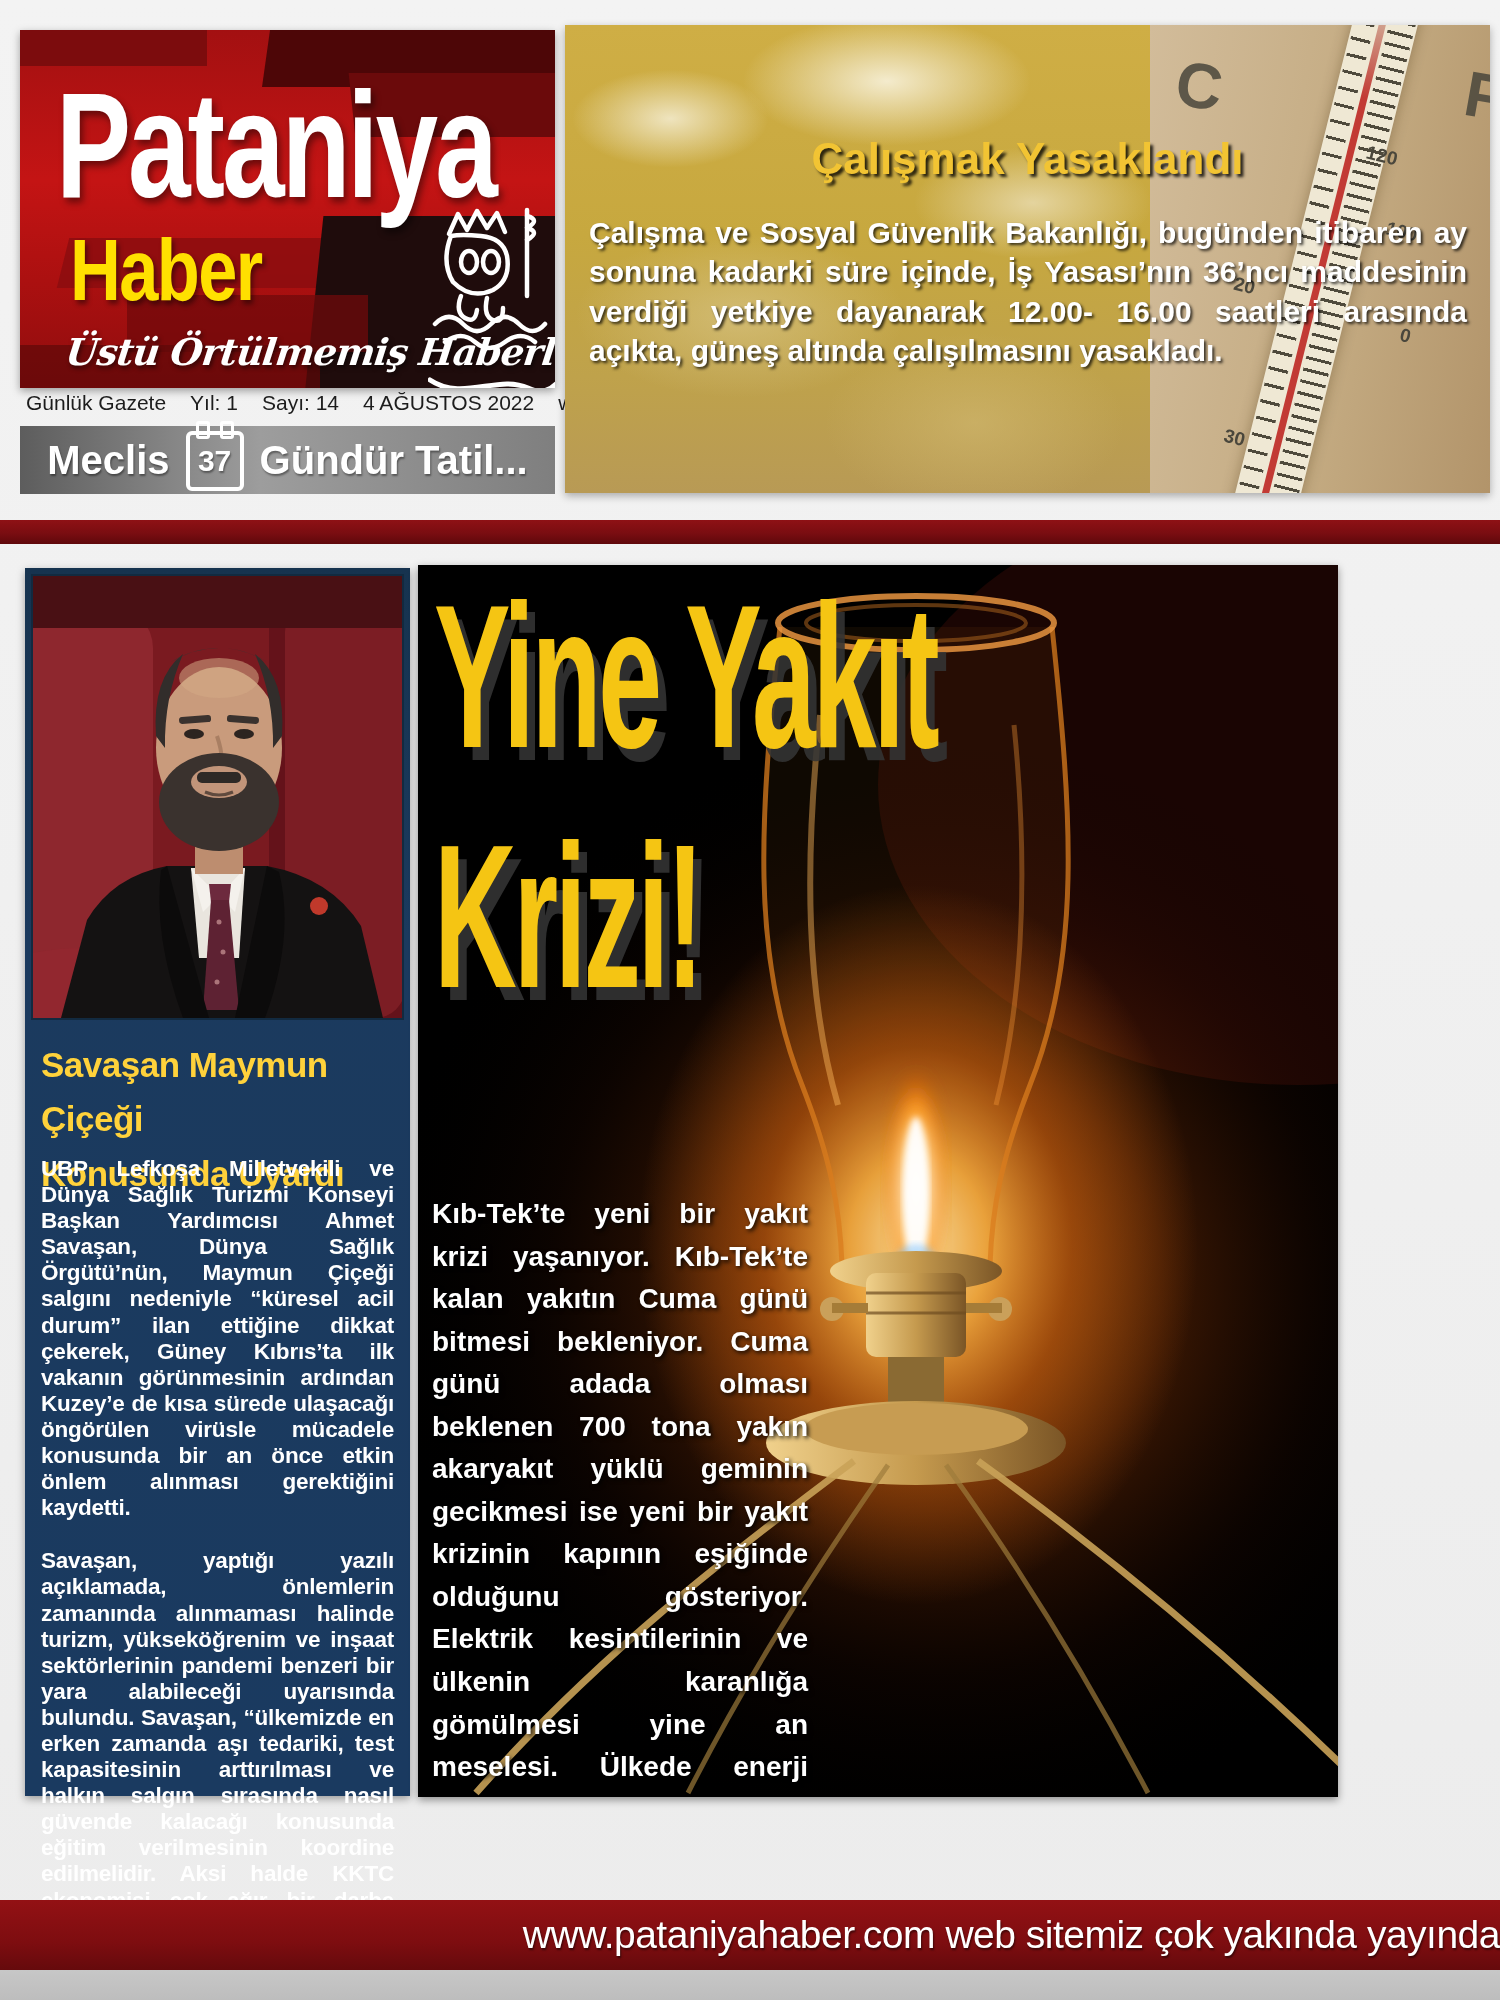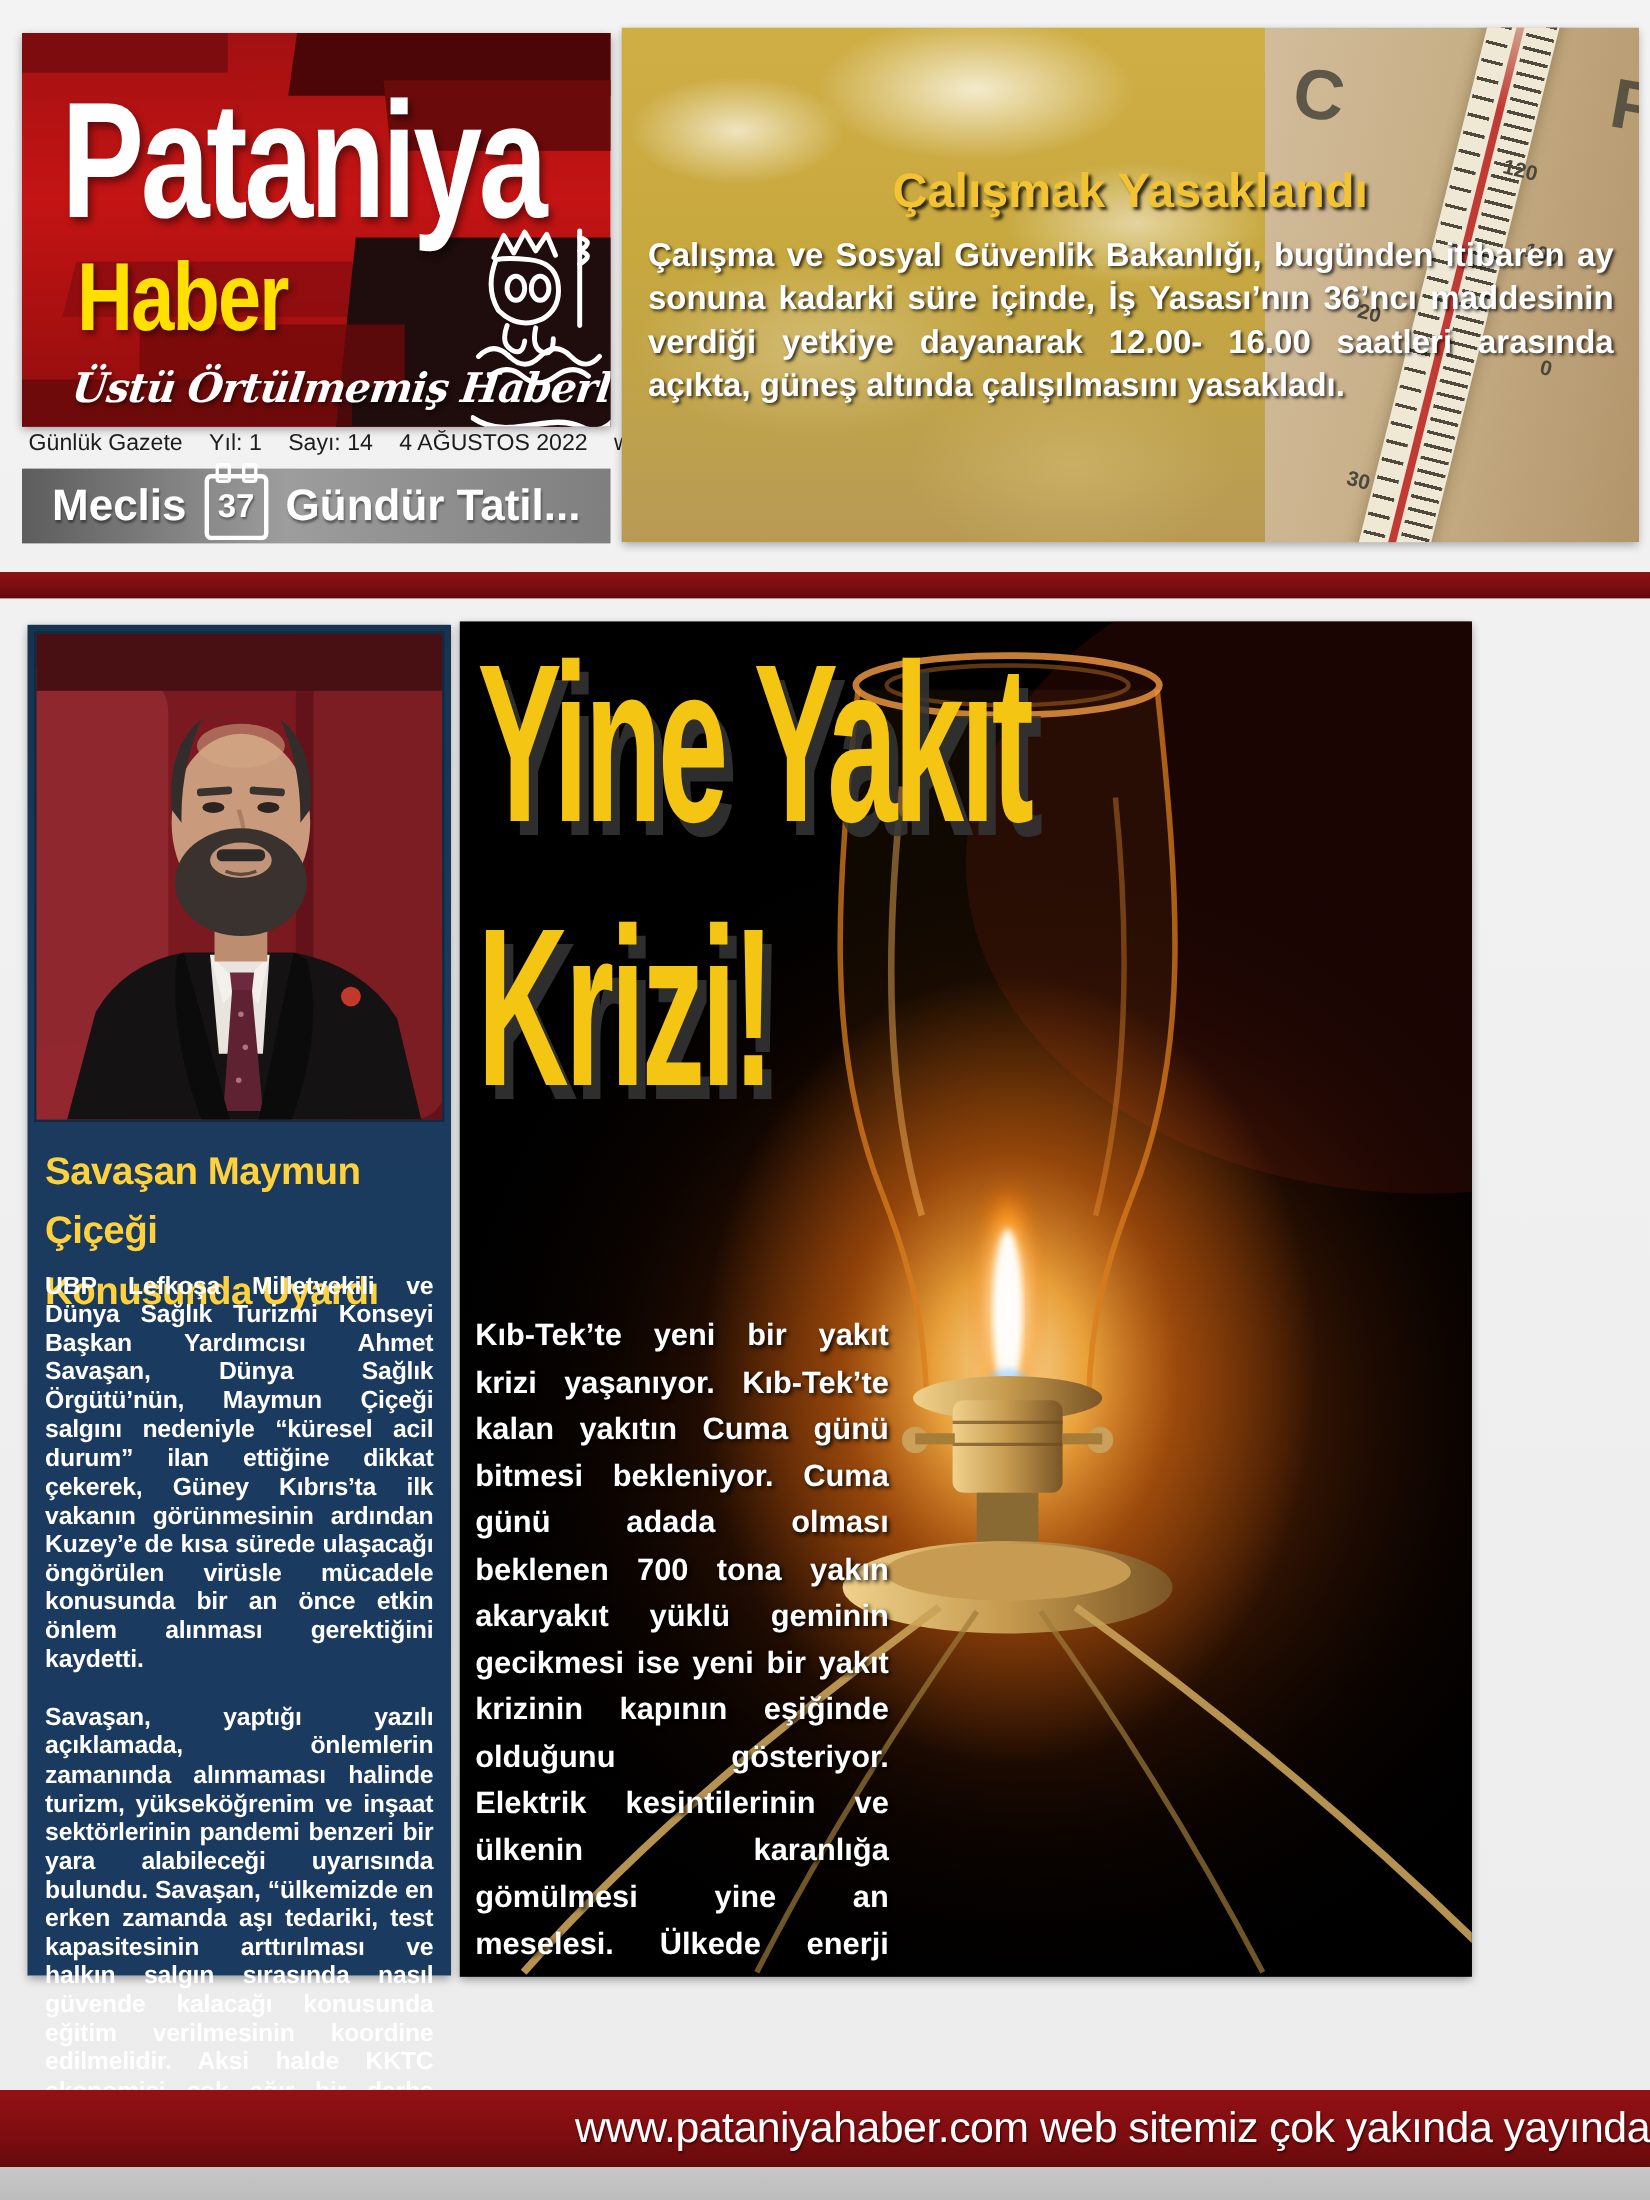--- a/index.html
+++ b/index.html
@@ -67,21 +67,21 @@
         background:linear-gradient(180deg,#d6cab2 0%,#c23a34 18%,#c23a34 100%);}
   .thermo-ticks-l,.thermo-ticks-r{position:absolute;top:0;width:20px;height:100%;
         background:repeating-linear-gradient(180deg,#4f4a3c 0 3px,transparent 3px 17px);}
   .thermo-ticks-l{left:2px;} .thermo-ticks-r{right:2px;width:26px;
         background:repeating-linear-gradient(180deg,#4f4a3c 0 3px,transparent 3px 12px);}
   .t-num{position:absolute;font-size:19px;font-weight:700;color:#4a473c;transform:rotate(14deg);}
   .tn1{left:216px;top:120px;} .tn2{left:236px;top:196px;} .tn3{left:74px;top:402px;}
   .tn4{left:250px;top:300px;} .tn5{left:84px;top:250px;}
   .top-headline{position:absolute;left:0;right:0;text-align:center;font-weight:800;
                 color:#f2c433;text-shadow:3px 3px 3px rgba(0,0,0,.8);font-size:44px;white-space:nowrap;}
-  .thl1{top:38px;} .thl2{top:124px;}
+  .thl1{top:38px;} .thl2{top:109px;}
   .top-body{position:absolute;left:24px;top:188px;width:878px;font-size:30px;font-weight:700;
             color:#fff;text-align:justify;line-height:1.31;
             text-shadow:2px 2px 3px rgba(0,0,0,.75);}
   
   .divider{position:absolute;left:0;top:520px;width:1500px;height:24px;
            background:linear-gradient(180deg,#8e1115 0%,#7a0d11 55%,#5f080b 100%);}
   
   .left-story{position:absolute;left:25px;top:568px;width:385px;height:1228px;
               background:linear-gradient(180deg,#16334f 0%,#1b3a5e 30%,#1a3a60 100%);
               box-shadow:0 3px 8px rgba(0,0,0,.35);}

